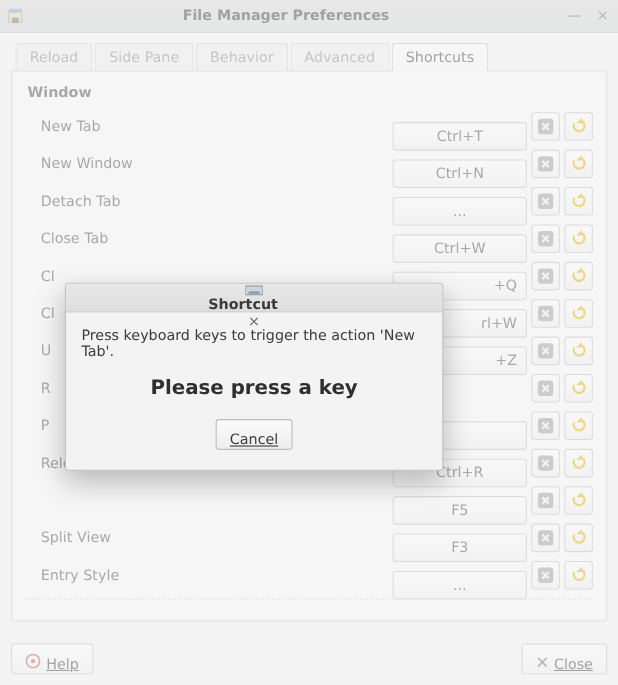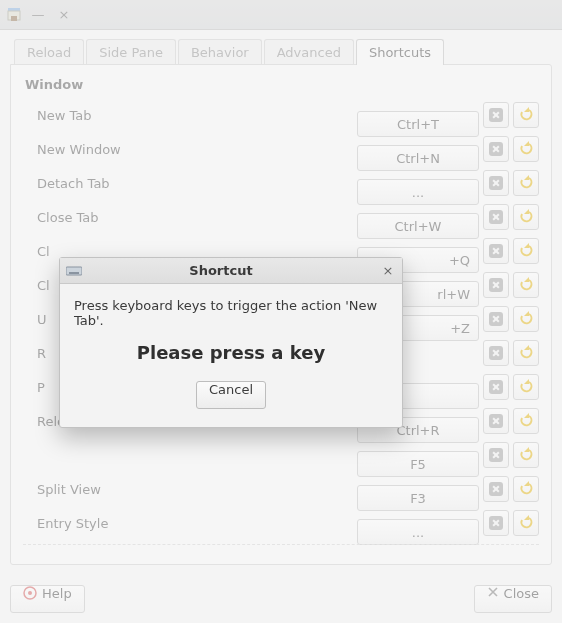--- a/index.html
+++ b/index.html
@@ -143,23 +143,24 @@
   .footer {
     display: flex;
     margin-top: 20px;
   }
   .btn {
     height: 28px;
     padding: 0 12px;
     border: 1px solid #bdbdbd;
     border-radius: 3px;
     background: linear-gradient(to bottom, #fbfbfb, #ededed);
-    display: inline-flex; align-items: flex-start; gap: 5px;
+    display: inline-flex; align-items: flex-end; gap: 5px;
     color: #3c3c3c;
     cursor: default;
+    text-decoration: underline;
   }
   .footer .spacer { flex: 1; }
 
   
   .overlay {
     position: absolute; inset: 0;
     background: rgba(245,245,245,0.55);
     z-index: 5;
   }
   .dialog {
@@ -169,21 +170,21 @@
     background: #f3f3f3;
     border: 1px solid #c2c2c2;
     border-radius: 3px;
     box-shadow: 0 10px 25px rgba(0,0,0,0.25);
     z-index: 10;
   }
   .dialog .dlg-titlebar {
     height: 26px;
     background: linear-gradient(to bottom, #e8e8e8, #dedede);
     border-bottom: 1px solid #c9c9c9;
-    display: flex; align-items: center; padding: 0 6px;
+    display: flex; align-items: center; padding: 0 6px; flex-direction: column;
   }
   .dialog .dlg-titlebar .dlg-icon { width:16px; height:12px; }
   .dialog .dlg-titlebar .dlg-title {
     flex:1; text-align: center; font-weight: bold; color:#3a3a3a;
     margin-left: -20px;
   }
   .dialog .dlg-titlebar .dlg-close {
     width: 16px; text-align: center; color:#666; cursor: default;
   }
   .dialog .dlg-body {
@@ -205,20 +206,21 @@
 <div class="window">
 
   <div class="titlebar">
     <span class="app-icon">
       <svg width="16" height="16" viewBox="0 0 16 16">
         <rect x="2" y="1" width="12" height="3" fill="#7aa7d8"></rect>
         <rect x="2" y="4" width="12" height="9" fill="#d8d8c8" stroke="#9a9a8a"></rect>
         <rect x="5" y="9" width="6" height="5" fill="#8a6a4a"></rect>
       </svg>
     </span>
+    <div class="title">File Manager Preferences</div>
     <div class="win-controls">
       <span>—</span>
       <span>×</span>
     </div>
   </div>
 
   <div class="body">
 
     <div class="tabrow">
       <div class="tab">Reload</div>

